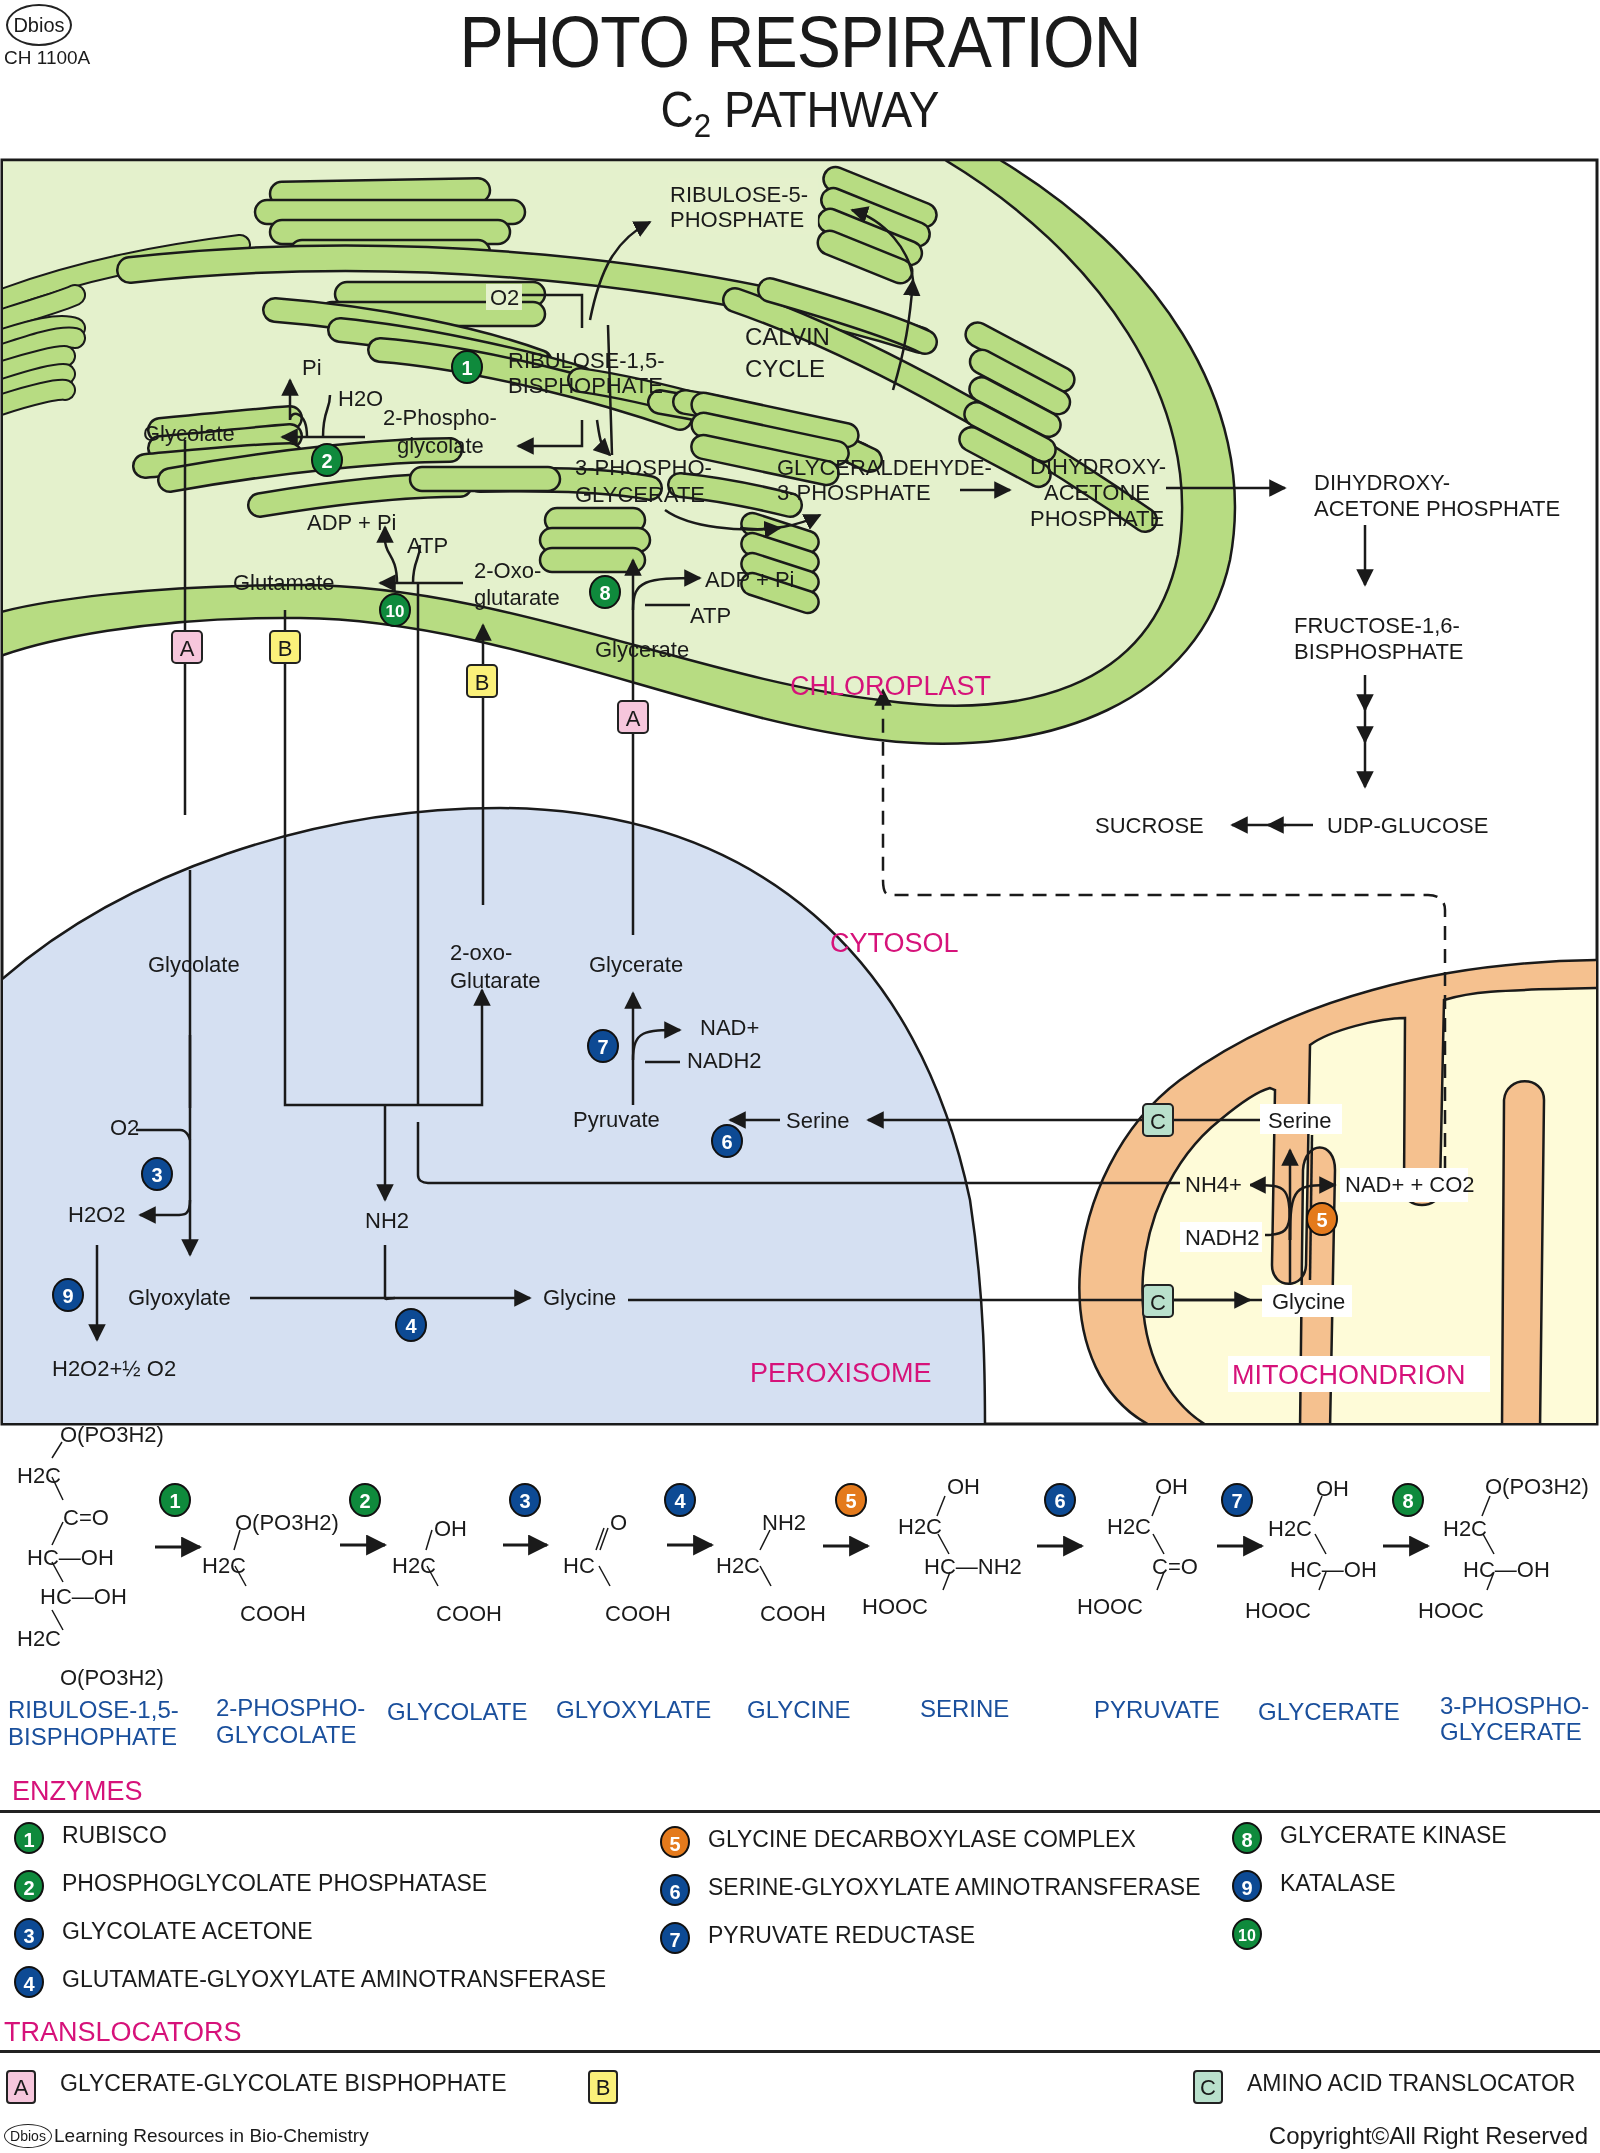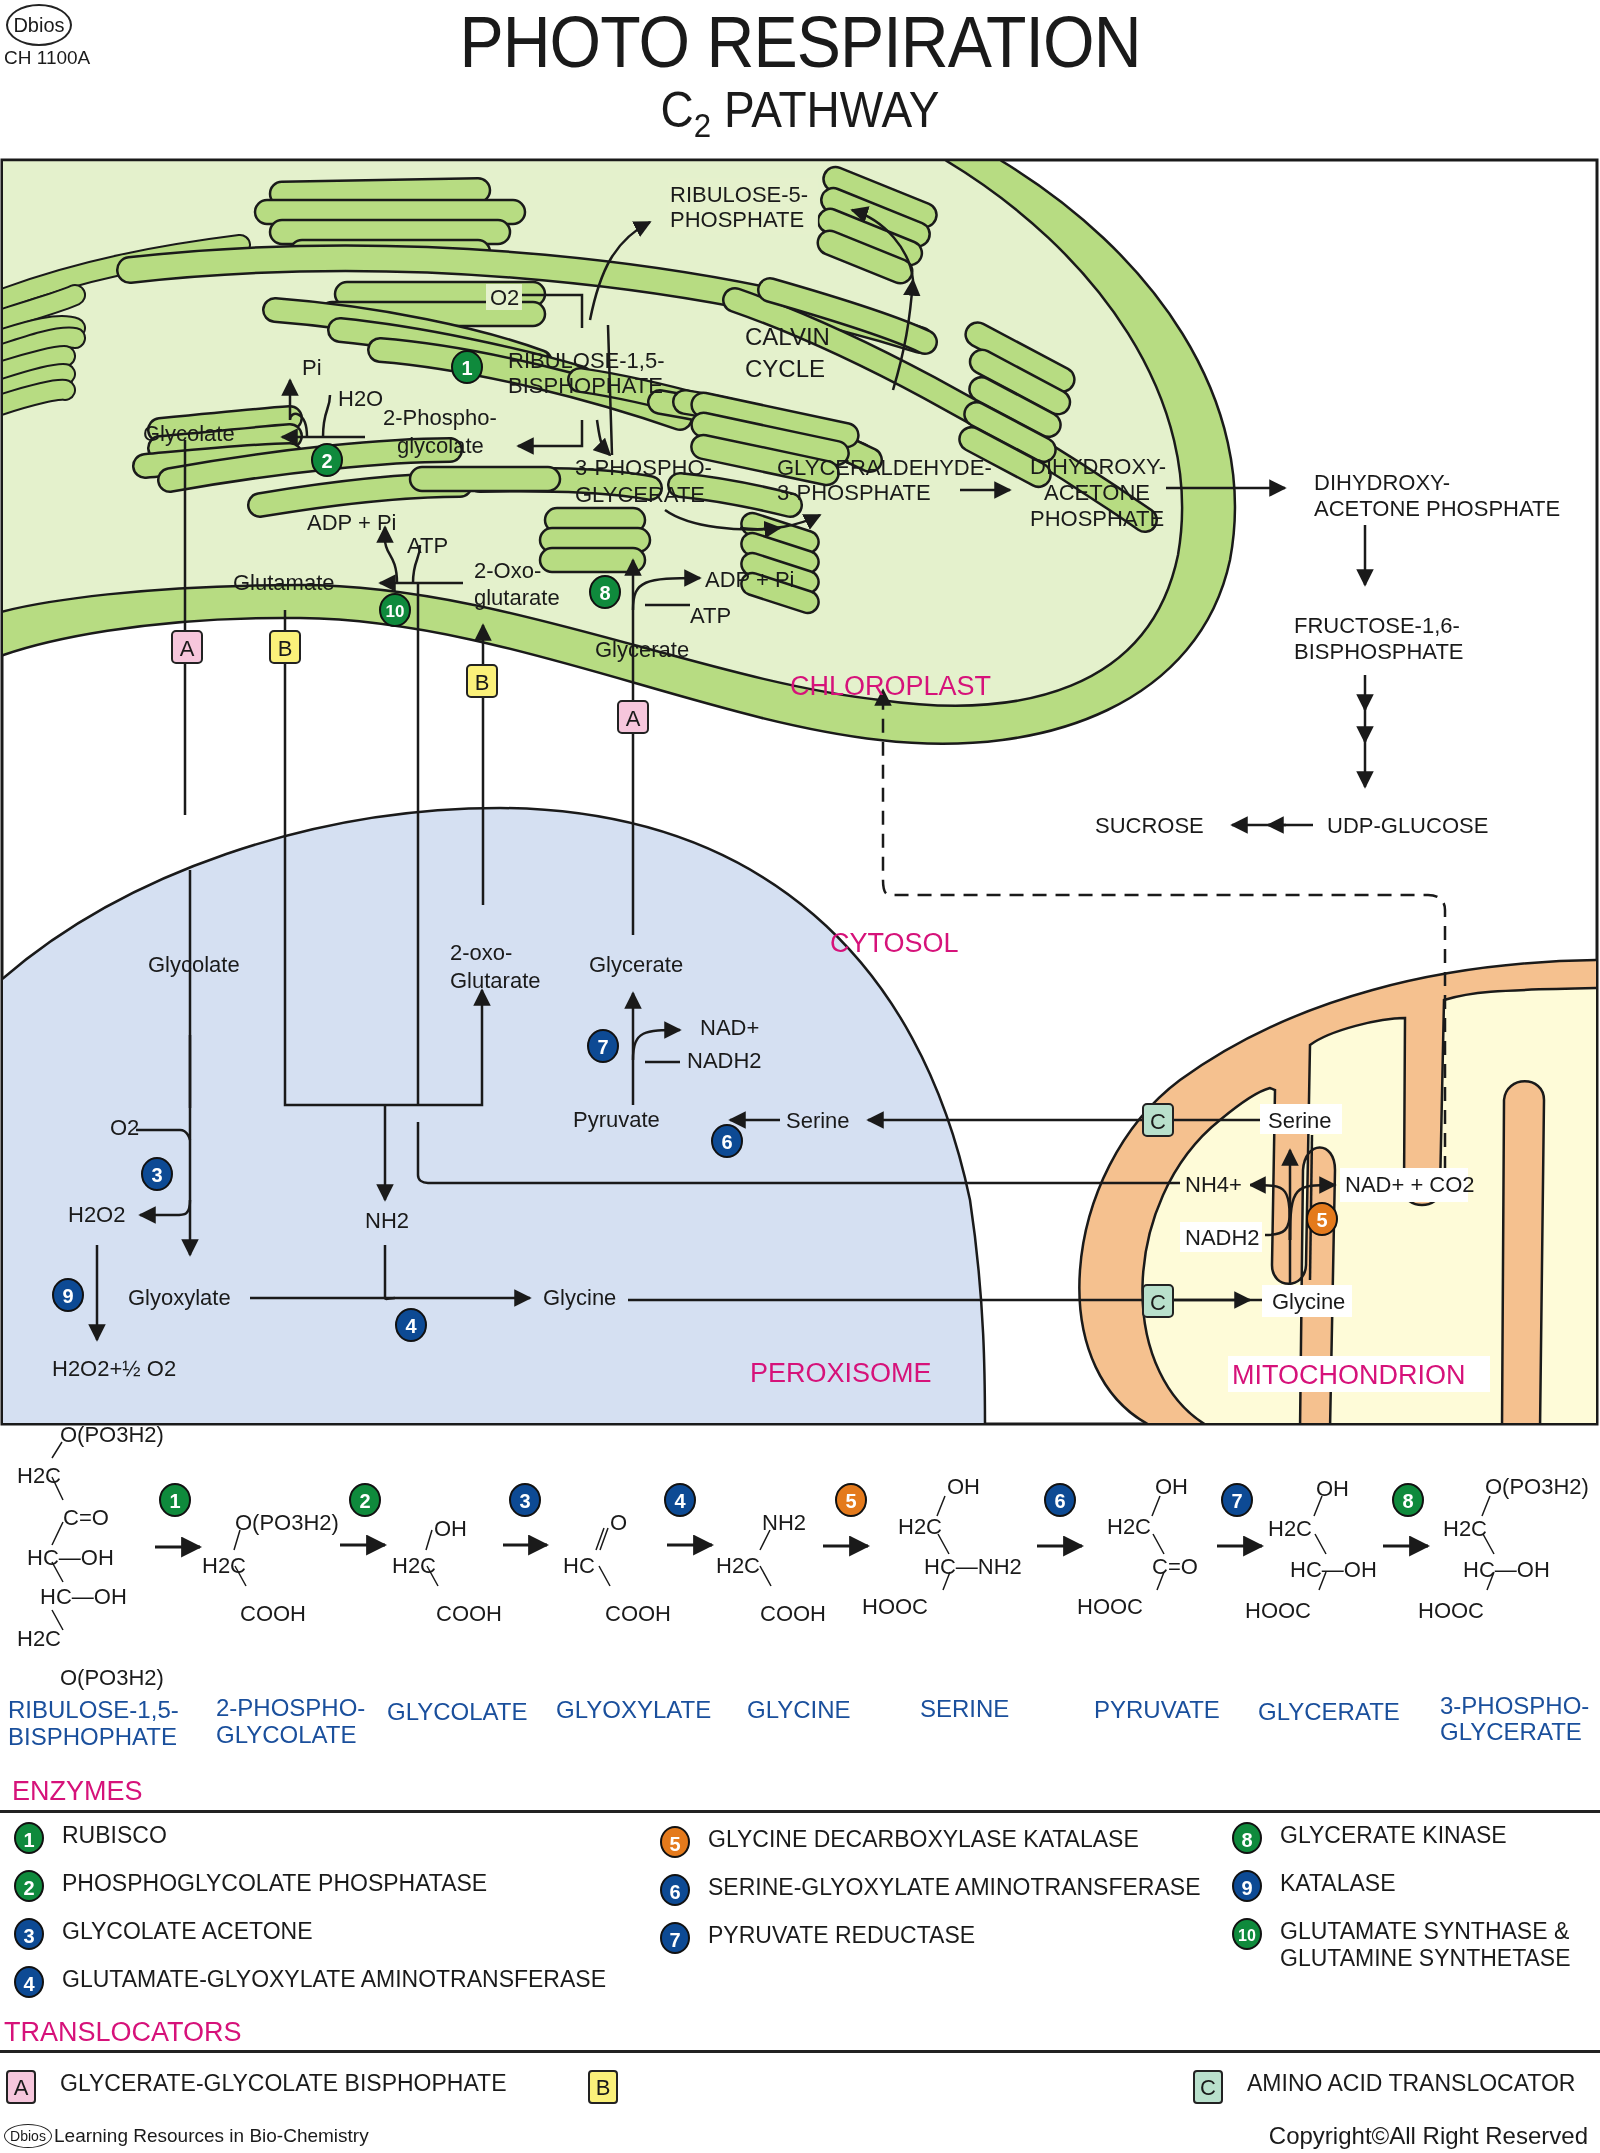--- a/index.html
+++ b/index.html
@@ -474,42 +474,41 @@
     <div class="leg-badge" style="background:#0d4a94">3</div>
     <span>GLYCOLATE ACETONE</span>
   </div>
 <div class="leg-item" style="left:14px; top:1966px;">
     <div class="leg-badge" style="background:#0d4a94">4</div>
     <span>GLUTAMATE-GLYOXYLATE AMINOTRANSFERASE</span>
   </div>
 
 <div class="leg-item" style="left:660px; top:1826px;">
     <div class="leg-badge" style="background:#e47a1c">5</div>
-    <span>GLYCINE DECARBOXYLASE KATALASE</span>
+    <span>GLYCINE DECARBOXYLASE COMPLEX</span>
   </div>
 <div class="leg-item" style="left:660px; top:1874px;">
     <div class="leg-badge" style="background:#0d4a94">6</div>
     <span>SERINE-GLYOXYLATE AMINOTRANSFERASE</span>
   </div>
 <div class="leg-item" style="left:660px; top:1922px;">
     <div class="leg-badge" style="background:#0d4a94">7</div>
     <span>PYRUVATE REDUCTASE</span>
   </div>
 
 <div class="leg-item" style="left:1232px; top:1822px;">
     <div class="leg-badge" style="background:#0f8a3c">8</div>
     <span>GLYCERATE KINASE</span>
   </div>
 <div class="leg-item" style="left:1232px; top:1870px;">
     <div class="leg-badge" style="background:#0d4a94">9</div>
     <span>KATALASE</span>
   </div>
 <div class="leg-item" style="left:1232px; top:1918px; width:360px;">
     <div class="leg-badge" style="background:#0f8a3c; font-size:16px">10</div>
-    <span>GLUTAMATE SYNTHASE &amp; GLUTAMINE SYNTHETASE</span>
   </div>
 
 <div class="legend-h" style="left:4px; top:2017px;">TRANSLOCATORS</div>
 <div class="rule" style="top:2050px;"></div>
 
 <div class="leg-item" style="left:6px; top:2070px;">
     <div class="leg-tl" style="background:#f6c6dc">A</div>
     <span>GLYCERATE-GLYCOLATE BISPHOPHATE</span>
   </div>
 <div class="leg-item" style="left:588px; top:2070px; width:540px;">

